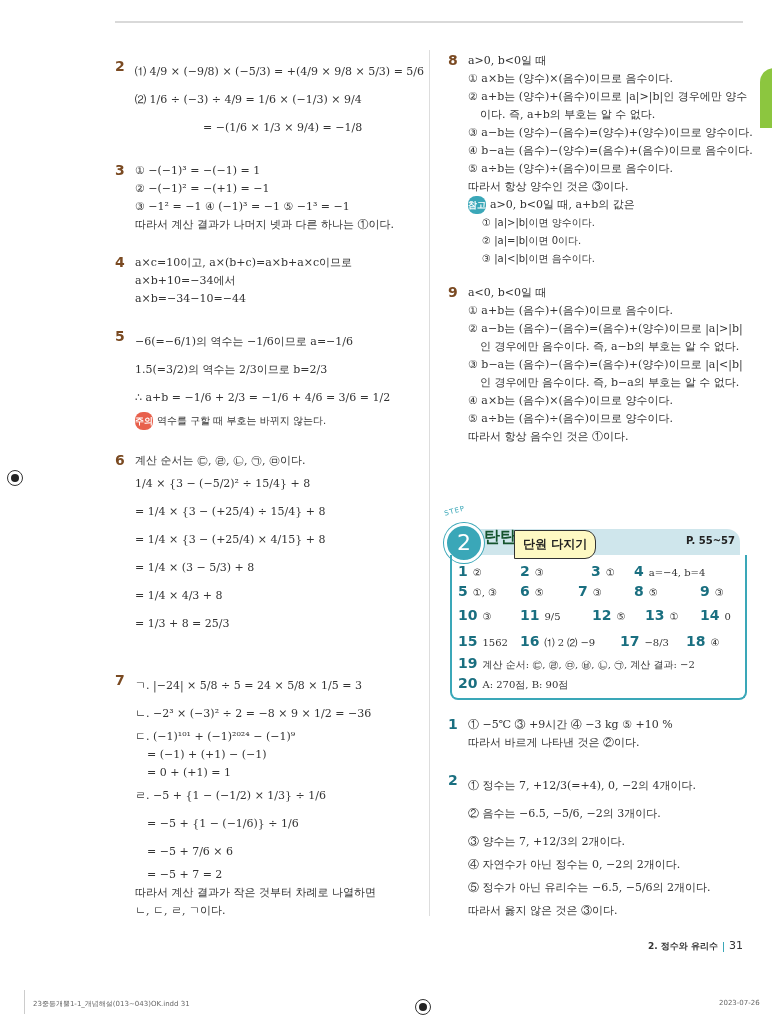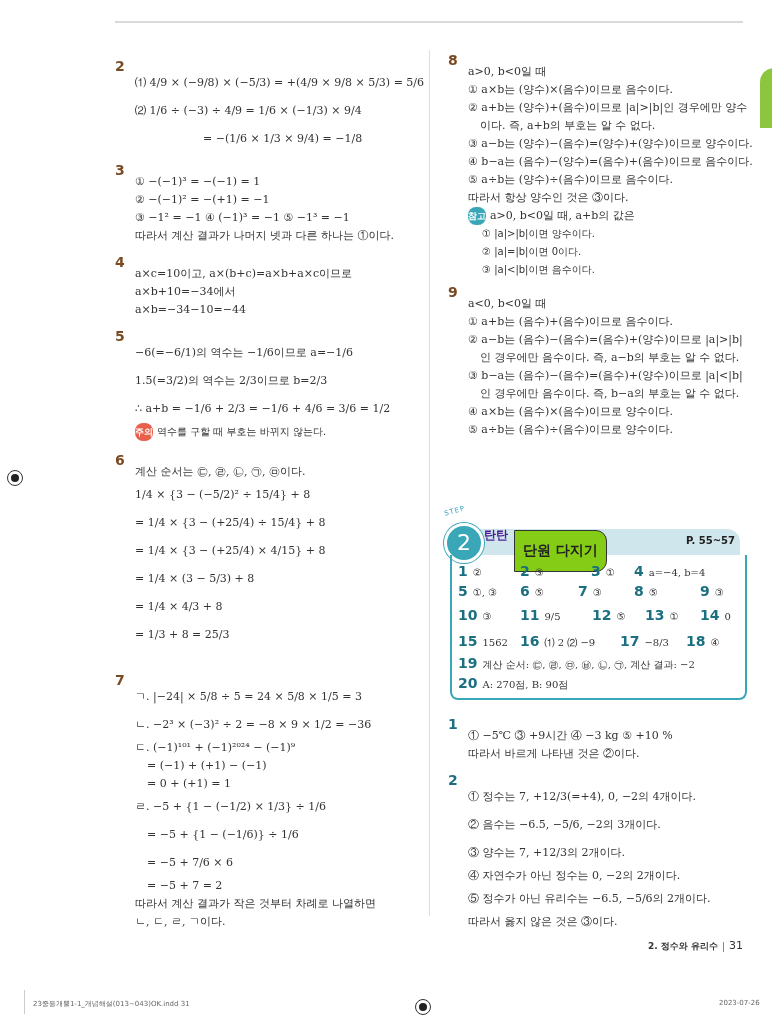--- a/index.html
+++ b/index.html
@@ -4,37 +4,37 @@
 <style>
   html,body{margin:0;padding:0;}
   body{width:772px;height:1024px;background:#fff;position:relative;overflow:hidden;
        font-family:"DejaVu Serif","Liberation Serif",serif;color:#333;font-size:11px;}
   .topline{position:absolute;left:115px;top:21px;width:628px;height:2px;background:#d9d9d9;}
   .colsep{position:absolute;left:429px;top:50px;width:1px;height:866px;background:#ddd;}
   .prob{position:absolute;}
   .num{position:absolute;left:0;top:0;font-family:"DejaVu Sans","Liberation Sans",sans-serif;
        font-weight:bold;font-size:14px;color:#7a4a22;}
   .num.teal{color:#1a6f80;}
-  .lines{position:absolute;left:20px;top:0;margin-top:11px;}
+  .lines{position:absolute;left:20px;top:0;}
   .ln{white-space:nowrap;line-height:18px;height:18px;}
   .ln.tall{line-height:28px;height:28px;}
   .ln.indent{padding-left:12px;}
   .note-badge{display:inline-block;background:#e8604c;color:#fff;border-radius:8px;padding:0 0;
        font-family:"DejaVu Sans",sans-serif;font-size:9px;font-weight:bold;margin-right:4px;}
   .note-badge.teal{background:#3aa7b8;}
   .sans{font-family:"DejaVu Sans","Liberation Sans",sans-serif;font-size:10px;}
   
   .step{position:absolute;left:440px;top:505px;width:305px;height:195px;}
   .step-header{position:absolute;left:20px;top:24px;width:280px;height:26px;background:#cfe6ec;border-radius:0 13px 0 0;}
   .step-circle{position:absolute;left:4px;top:18px;width:34px;height:34px;border-radius:50%;background:#3aa7b8;
        color:#fff;font-family:"DejaVu Sans",sans-serif;font-size:22px;line-height:34px;text-align:center;border:3px solid #fff;box-shadow:0 0 0 1px #3aa7b8;}
   .step-word{position:absolute;left:4px;top:2px;font-family:"DejaVu Sans",sans-serif;font-size:7px;color:#3aa7b8;letter-spacing:1px;transform:rotate(-15deg);}
-  .step-title{position:absolute;left:44px;top:22px;font-family:"DejaVu Sans",sans-serif;font-weight:bold;color:#4c1d95;font-size:12px;}
-  .step-subtitle{position:absolute;left:74px;top:25px;background:#84cc16;border:1px solid #333;border-radius:0 11px 11px 0;
-       padding:11px 8px;font-family:"DejaVu Sans",sans-serif;font-weight:bold;font-size:14px;color:#222;}
+  .step-title{position:absolute;left:44px;top:22px;font-family:"DejaVu Sans",sans-serif;font-weight:bold;color:#14532d;font-size:16px;}
+  .step-subtitle{position:absolute;left:74px;top:25px;background:#fef9c3;border:1px solid #333;border-radius:0 11px 11px 0;
+       padding:5px 8px;font-family:"DejaVu Sans",sans-serif;font-weight:bold;font-size:12px;color:#222;}
   .step-page{position:absolute;right:10px;top:30px;font-family:"DejaVu Sans",sans-serif;font-weight:bold;font-size:10px;color:#222;}
   .step-body{position:absolute;left:10px;top:50px;width:293px;height:143px;border:2px solid #3aa7b8;border-top:none;border-radius:0 0 8px 8px;}
   .ans{position:absolute;white-space:nowrap;font-size:10px;}
   .ans .an{font-family:"DejaVu Sans",sans-serif;font-weight:bold;font-size:14px;color:#1a6f80;margin-right:5px;}
   .footer-r{position:absolute;left:648px;top:939px;font-family:"DejaVu Sans",sans-serif;font-size:9px;font-weight:bold;color:#333;}
   .footer-bar{display:inline-block;width:1px;height:10px;background:#3aa7b8;margin:0 5px;vertical-align:middle;}
   .footer-pn{font-weight:normal;font-size:11px;}
   .bottom{position:absolute;top:999px;font-family:"DejaVu Sans",sans-serif;font-size:7px;color:#666;}
   .tick-l{position:absolute;left:24px;top:990px;width:1px;height:24px;background:#ccc;}
   .crosshair{position:absolute;width:14px;height:14px;border-radius:50%;border:1px solid #333;}
@@ -142,20 +142,21 @@
   <span class="num">9</span>
   <div class="lines">
     <div class="ln">a&lt;0, b&lt;0일 때</div>
     <div class="ln">① a+b는 (음수)+(음수)이므로 음수이다.</div>
     <div class="ln">② a−b는 (음수)−(음수)=(음수)+(양수)이므로 |a|&gt;|b|</div>
     <div class="ln indent">인 경우에만 음수이다. 즉, a−b의 부호는 알 수 없다.</div>
     <div class="ln">③ b−a는 (음수)−(음수)=(음수)+(양수)이므로 |a|&lt;|b|</div>
     <div class="ln indent">인 경우에만 음수이다. 즉, b−a의 부호는 알 수 없다.</div>
     <div class="ln">④ a×b는 (음수)×(음수)이므로 양수이다.</div>
     <div class="ln">⑤ a÷b는 (음수)÷(음수)이므로 양수이다.</div>
+    <div class="ln">따라서 항상 음수인 것은 ①이다.</div>
   </div>
 </div>
 
 <div class="step">
   <div class="step-header"></div>
   <span class="step-word">STEP</span>
   <div class="step-circle">2</div>
   <span class="step-title">탄탄</span>
   <span class="step-subtitle">단원 다지기</span>
   <span class="step-page">P. 55~57</span>

